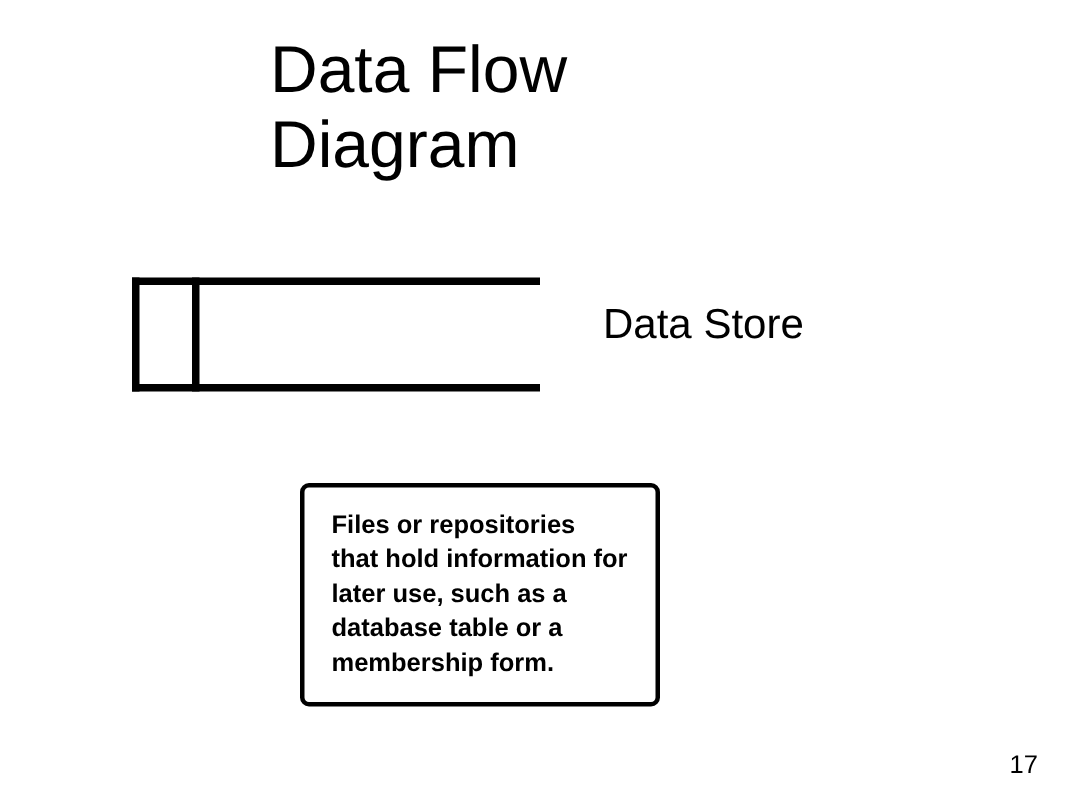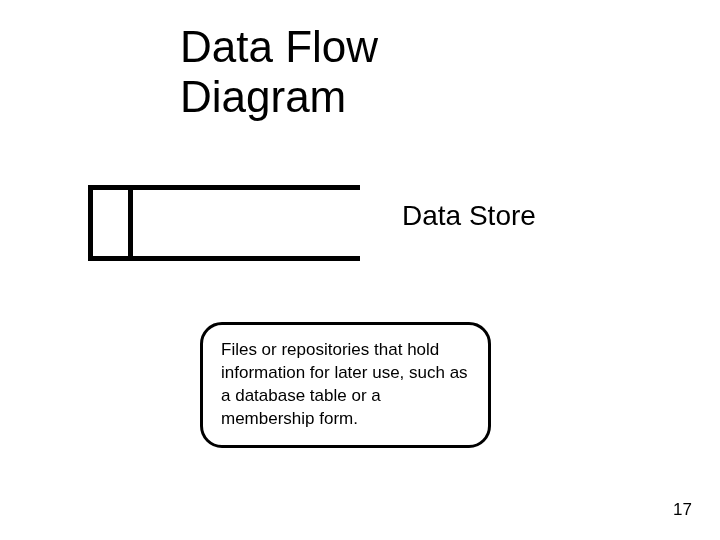--- a/index.html
+++ b/index.html
@@ -63,26 +63,27 @@
       top: 200px;
       left: 380px;
       font-size: 28px;
       font-weight: 400;
       margin-left: 22px;
     }
     .definition-box {
       position: absolute;
       top: 322px;
       left: 200px;
-      width: 291px;
+      width: 240px;
       padding: 14px 18px 14px 18px;
       border: 3px solid #000;
-      border-radius: 22px;
+      border-radius: 6px;
       font-size: 17px;
       line-height: 1.35;
+      font-weight: bold;
     }
     .page-number {
       position: absolute;
       bottom: 20px;
       right: 28px;
       font-size: 17px;
       margin-left: 12px;
     }
   </style>
 </head>

